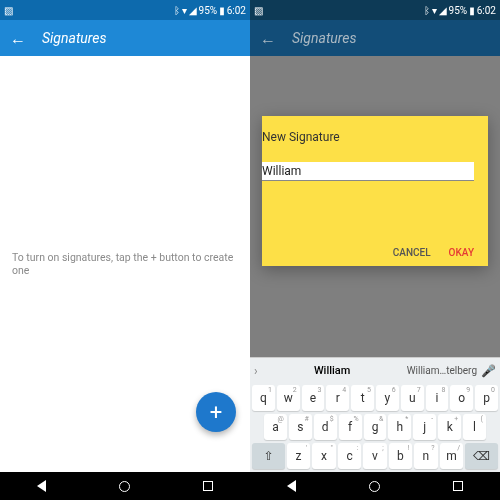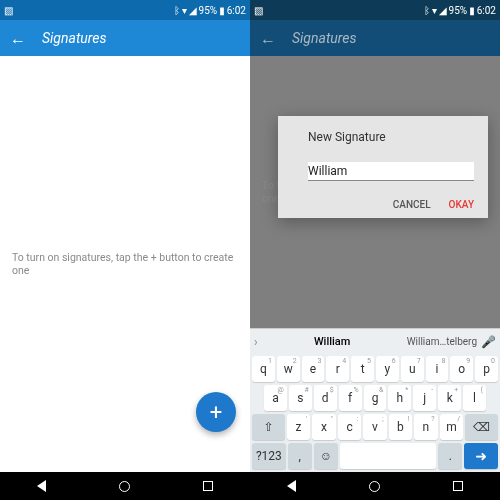--- a/index.html
+++ b/index.html
@@ -16,24 +16,24 @@
   .content { flex: 1; background: #fff; display: flex; align-items: center; justify-content: center; padding: 0 12px; position: relative; }
   .content.dimmed::before { content:""; position:absolute; inset:0; background:#7f7f7f; }
   .hint { color: #8a8a8a; font-size: 10.5px; text-align: left; position: relative; }
   .fab { position: absolute; bottom: 40px; right: 14px; width: 40px; height: 40px; border-radius: 50%; background: #1e78cc; color: #fff; display: flex; align-items: center; justify-content: center; font-size: 22px; box-shadow: 0 3px 6px rgba(0,0,0,0.3); }
   .nav-bar { height: 28px; background: #000; display: flex; align-items: center; justify-content: space-around; }
   .nav-square { width: 10px; height: 10px; border: 1.5px solid #fff; }
   .nav-circle { width: 11px; height: 11px; border: 1.5px solid #fff; border-radius: 50%; }
   .nav-tri { width: 0; height: 0; border-top: 6px solid transparent; border-bottom: 6px solid transparent; border-right: 9px solid #fff; }
 
   
-  .dialog { position: absolute; left: 28px; right: 12px; top: 60px; background: #e5e5e5; padding: 14px 14px 8px 30px; box-shadow: 0 4px 16px rgba(0,0,0,0.3); }
+  .dialog { position: absolute; left: 12px; right: 12px; top: 60px; background: #fde047; padding: 14px 14px 8px 0; box-shadow: 0 4px 16px rgba(0,0,0,0.3); }
   .dialog-title { font-size: 12px; color: #333; margin-bottom: 16px; }
   .dialog-input { width: 100%; border: none; border-bottom: 1px solid #888; font-size: 12px; padding: 2px 0; margin-bottom: 18px; outline: none; color: #222; }
-  .dialog-actions { display: flex; justify-content: flex-end; gap: 18px; font-size: 10px; font-weight: 500; }
+  .dialog-actions { display: flex; justify-content: flex-end; gap: 18px; font-size: 10px; font-weight: 500; margin-top: 48px; }
   .btn-cancel { color: #555; }
   .btn-ok { color: #e53935; }
 
   
   .kb-area { background: #eceff1; display: flex; flex-direction: column; }
   .suggest-bar { height: 26px; background: #eceff1; display: flex; align-items: center; font-size: 11px; color: #444; padding: 0 4px; gap: 4px; border-top: 1px solid #ccc; }
   .suggest-bar .chev { color: #888; font-size: 12px; }
   .suggest-center { flex: 1; text-align: center; color: #000; font-weight: 500; }
   .suggest-right { color: #555; font-size: 10px; text-align: right; }
   .mic { font-size: 12px; color: #555; }
@@ -146,28 +146,20 @@
           <div class="key fn wide shift"></div>
           <div class="key">z<span class="super">'</span></div>
           <div class="key">x<span class="super">"</span></div>
           <div class="key">c<span class="super">:</span></div>
           <div class="key">v<span class="super">;</span></div>
           <div class="key">b<span class="super">!</span></div>
           <div class="key">n<span class="super">?</span></div>
           <div class="key">m<span class="super">/</span></div>
           <div class="key fn wide bksp"></div>
         </div>
-      <div class="kb-row" id="kb-row4">
-          <div class="key fn wide">?123</div>
-          <div class="key fn">,</div>
-          <div class="key fn smile"></div>
-          <div class="key space"></div>
-          <div class="key fn">.</div>
-          <div class="key enter">➜</div>
-        </div>
     </div>
   </div>
 
   <div class="nav-bar">
     <div class="nav-tri"></div>
     <div class="nav-circle"></div>
     <div class="nav-square"></div>
   </div>
 </div>
 

